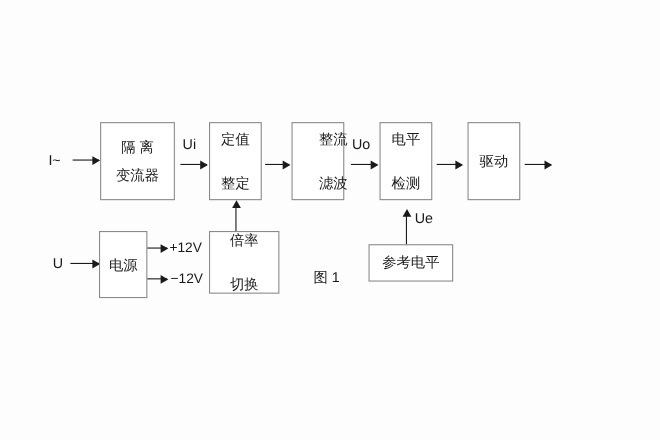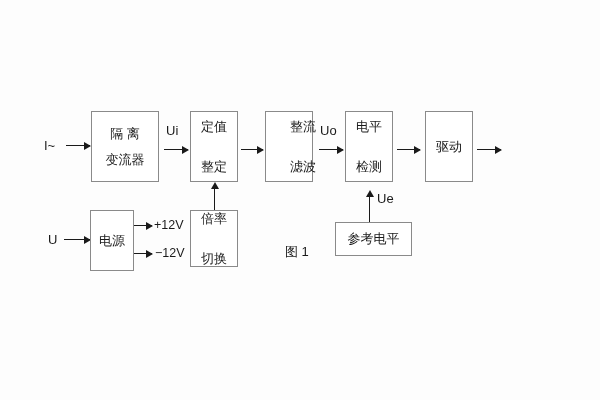--- a/index.html
+++ b/index.html
@@ -141,21 +141,21 @@
   <div class="block single" style="left:90px; top:210px; width:44px; height:61px;">
     <span class="line">电源</span>
   </div>
 
   <div class="arrow-h" style="left:134px; top:225px; width:18px;"></div>
   <div class="label small" style="left:154px; top:219px;">+12V</div>
 
   <div class="arrow-h" style="left:134px; top:253px; width:18px;"></div>
   <div class="label small" style="left:155px; top:247px;">−12V</div>
 
-  <div class="block compact" style="left:190px; top:210px; width:48px; height:57px;align-items:center;">
+  <div class="block compact" style="left:190px; top:210px; width:64px; height:57px;align-items:center;">
     <span class="line">倍率</span>
     <span class="line">切换</span>
   </div>
 
   <div class="arrow-v-up" style="left:214px; top:188px; height:22px;"></div>
 
   <div class="block single" style="left:335px; top:222px; width:77px; height:34px;justify-content:center;">
     <span class="line">参考电平</span>
   </div>
 

